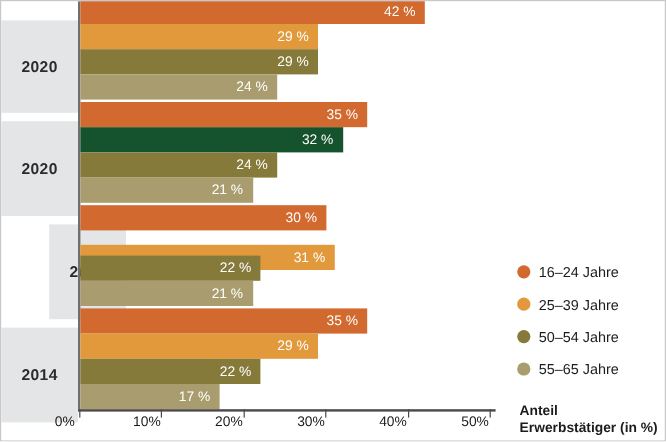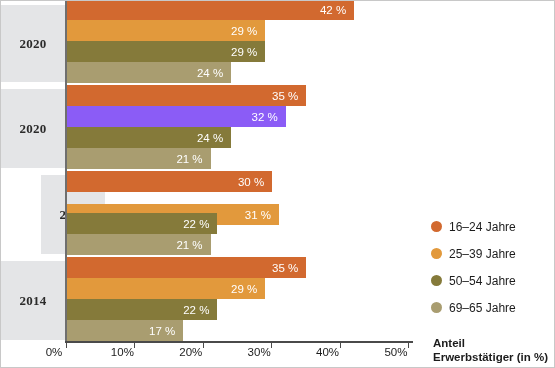--- a/index.html
+++ b/index.html
@@ -17,24 +17,23 @@
     background: #ffffff;
     overflow: hidden;
     box-sizing: border-box;
     border: 1px solid #c8c8c8;
   }
 
   
   .year-panels {
     position: absolute;
     left: 0;
-    top: 4px;
+    top: 16px;
     width: 78px;
     height: 340px;
-    font-family: Liberation Serif, serif;
   }
   .year-panel {
     position: absolute;
     left: 0;
     width: 64px;
     background: #e4e5e7;
     display: flex;
     align-items: center;
     justify-content: center;
   }
@@ -171,21 +170,21 @@
       </div>
       <div class="bar" style="top: 40px; width: 198.3px; background: rgb(133, 122, 58);">
         <span class="bar-label">29 %</span>
       </div>
       <div class="bar" style="top: 61px; width: 164.111px; background: rgb(169, 157, 112);">
         <span class="bar-label">24 %</span>
       </div>
       <div class="bar" style="top: 84px; width: 239.328px; background: rgb(210, 105, 47);">
         <span class="bar-label">35 %</span>
       </div>
-      <div class="bar" style="top: 105px; width: 218.814px; background: #8b5cf6;">
+      <div class="bar" style="top: 105px; width: 218.814px; background: #14532d;">
         <span class="bar-label">32 %</span>
       </div>
       <div class="bar" style="top: 126px; width: 164.111px; background: rgb(133, 122, 58);">
         <span class="bar-label">24 %</span>
       </div>
       <div class="bar" style="top: 147px; width: 143.597px; background: rgb(169, 157, 112);">
         <span class="bar-label">21 %</span>
       </div>
       <div class="bar" style="top: 170px; width: 205.138px; background: rgb(210, 105, 47);">
         <span class="bar-label">30 %</span>
@@ -237,21 +236,21 @@
       <div class="legend-item">
         <span class="legend-dot" style="background: rgb(226, 153, 60);"></span>
         <span class="legend-text">25–39 Jahre</span>
       </div>
       <div class="legend-item">
         <span class="legend-dot" style="background: rgb(133, 122, 58);"></span>
         <span class="legend-text">50–54 Jahre</span>
       </div>
       <div class="legend-item">
         <span class="legend-dot" style="background: rgb(169, 157, 112);"></span>
-        <span class="legend-text">69–65 Jahre</span>
+        <span class="legend-text">55–65 Jahre</span>
       </div>
     </div>
 
   <div class="axis-title">
     <div>Anteil</div>
     <div>Erwerbstätiger (in %)</div>
   </div>
 
 </div>
 

